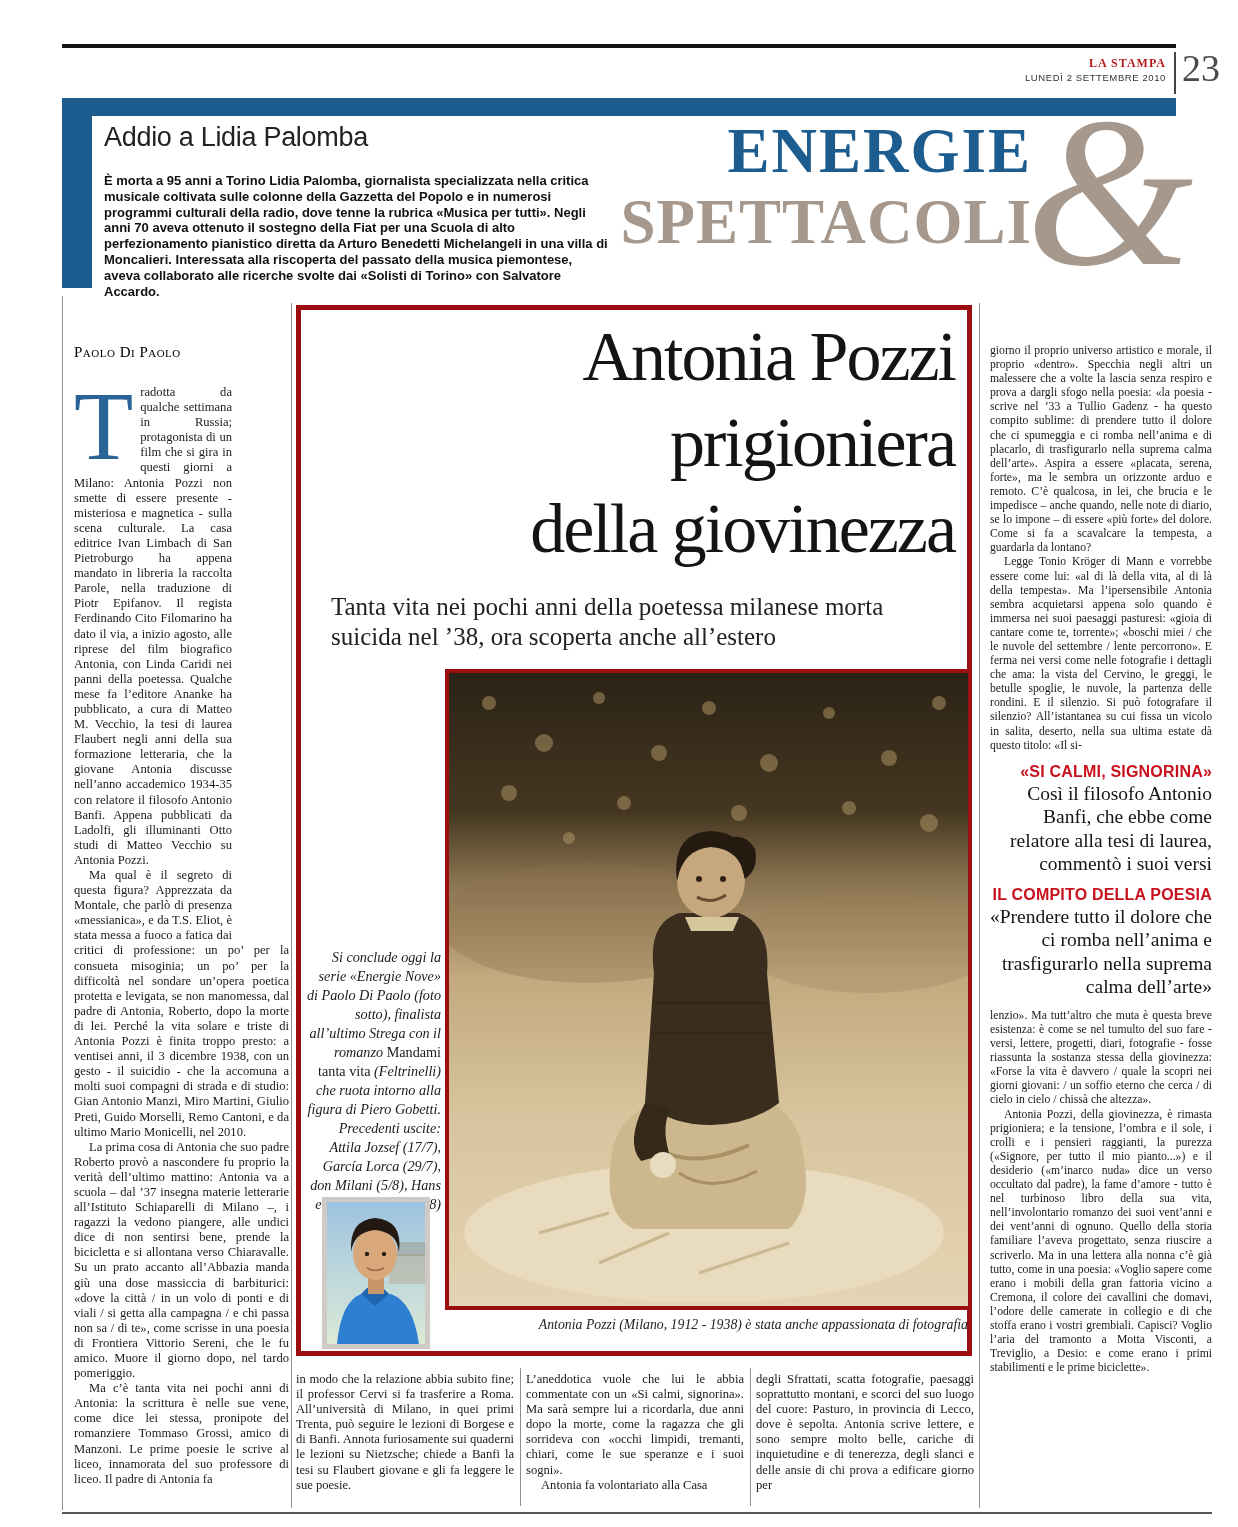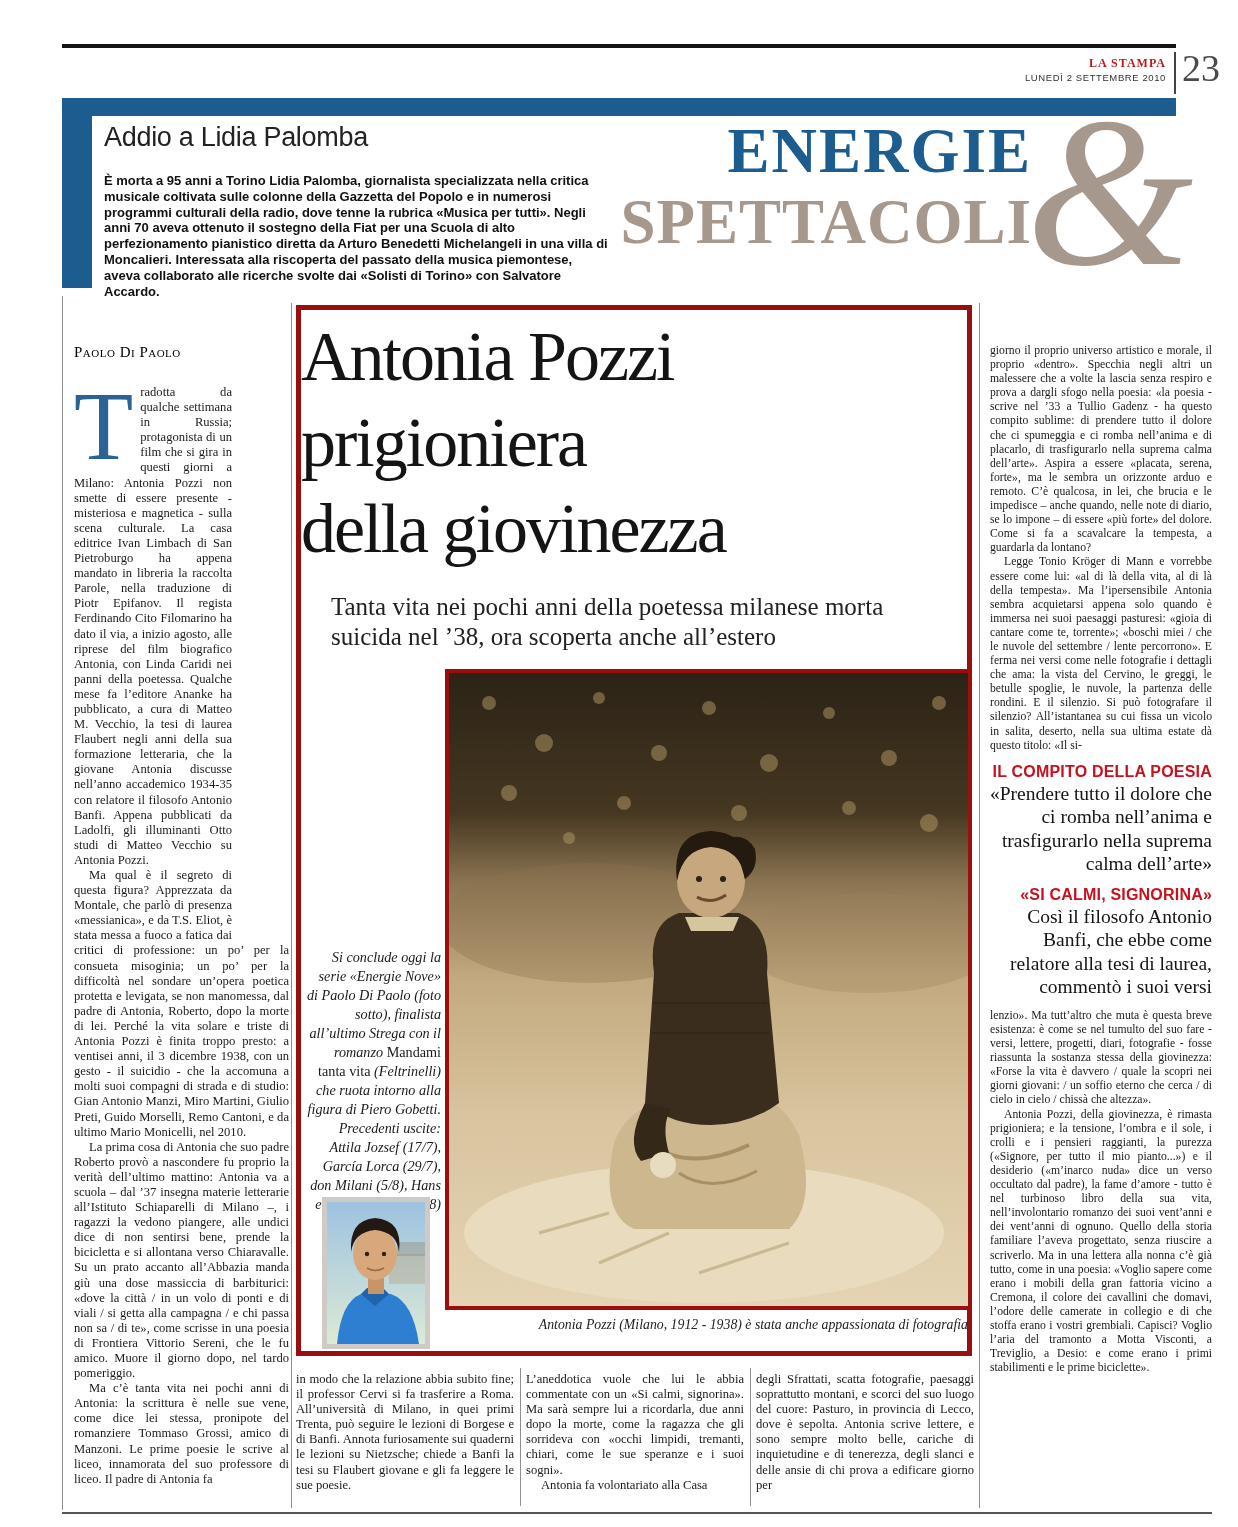--- a/index.html
+++ b/index.html
@@ -48,21 +48,21 @@
   .right-col p{margin:0;}
   .indent{text-indent:14px;}
 
   
   .pq{margin:12px 0 10px 0;text-align:right;}
   .pq-kicker{font-family:"Liberation Sans",sans-serif;font-weight:bold;font-size:16px;color:#c8111d;letter-spacing:.2px;}
   .pq-text{font-size:19.5px;line-height:23.5px;color:#141414;margin-top:3px;}
 
   
   .red-box{left:296px;top:305px;width:676px;height:1051px;border:5px solid #9b0e10;box-sizing:border-box;background:#fff;}
-  .headline{position:absolute;top:4px;left:0;right:12px;text-align:left;
+  .headline{position:absolute;top:4px;left:0;right:12px;text-align:right;
             font-size:70px;line-height:86px;letter-spacing:-2px;color:#141414;}
   .subhead{position:absolute;top:282px;left:30px;right:30px;text-align:left;font-size:25px;line-height:30px;color:#222;}
   .main-photo{position:absolute;left:144px;top:359px;width:527px;height:641px;
               border:4px solid #9b0e10;box-sizing:border-box;overflow:hidden;}
   .main-photo svg{display:block;width:519px;height:633px;}
   .series-note{position:absolute;left:6px;top:638px;width:134px;text-align:right;
                font-style:italic;font-size:14.2px;line-height:19px;color:#1a1a1a;}
   .series-note .book{font-style:normal;}
   .dipaolo{position:absolute;left:21px;top:887px;width:108px;height:152px;
            border:5px solid #cfcac5;box-sizing:border-box;overflow:hidden;background:#bcd6ea;}
@@ -226,25 +226,25 @@
     <p>Antonia fa volontariato alla Casa</p>
   </div>
   <div class="abs bcol bc3">
     <p>degli Sfrattati, scatta fotografie, paesaggi soprattutto montani, e scorci del suo luogo del cuore: Pasturo, in provincia di Lecco, dove è sepolta. Antonia scrive lettere, e sono sempre molto belle, cariche di inquietudine e di tenerezza, degli slanci e delle ansie di chi prova a edificare giorno per</p>
   </div>
 
   <div class="abs right-col">
     <p>giorno il proprio universo artistico e morale, il proprio «dentro». Specchia negli altri un malessere che a volte la lascia senza respiro e prova a dargli sfogo nella poesia: «la poesia - scrive nel ’33 a Tullio Gadenz - ha questo compito sublime: di prendere tutto il dolore che ci spumeggia e ci romba nell’anima e di placarlo, di trasfigurarlo nella suprema calma dell’arte». Aspira a essere «placata, serena, forte», ma le sembra un orizzonte arduo e remoto. C’è qualcosa, in lei, che brucia e le impedisce – anche quando, nelle note di diario, se lo impone – di essere «più forte» del dolore. Come si fa a scavalcare la tempesta, a guardarla da lontano?</p>
     <p class="indent">Legge Tonio Kröger di Mann e vorrebbe essere come lui: «al di là della vita, al di là della tempesta». Ma l’ipersensibile Antonia sembra acquietarsi appena solo quando è immersa nei suoi paesaggi pasturesi: «gioia di cantare come te, torrente»; «boschi miei / che le nuvole del settembre / lente percorrono». E ferma nei versi come nelle fotografie i dettagli che ama: la vista del Cervino, le greggi, le betulle spoglie, le nuvole, la partenza delle rondini. E il silenzio. Si può fotografare il silenzio? All’istantanea su cui fissa un vicolo in salita, deserto, nella sua ultima estate dà questo titolo: «Il si-</p>
     <div class="pq">
+      <div class="pq-kicker">«SI CALMI, SIGNORINA»</div>
+      <div class="pq-text">Così il filosofo Antonio Banfi, che ebbe come relatore alla tesi di laurea, commentò i suoi versi</div>
+    </div>
+    <div class="pq">
       <div class="pq-kicker">IL COMPITO DELLA POESIA</div>
       <div class="pq-text">«Prendere tutto il dolore che ci romba nell’anima e trasfigurarlo nella suprema calma dell’arte»</div>
     </div>
-    <div class="pq">
-      <div class="pq-kicker">«SI CALMI, SIGNORINA»</div>
-      <div class="pq-text">Così il filosofo Antonio Banfi, che ebbe come relatore alla tesi di laurea, commentò i suoi versi</div>
-    </div>
     <p>lenzio». Ma tutt’altro che muta è questa breve esistenza: è come se nel tumulto del suo fare - versi, lettere, progetti, diari, fotografie - fosse riassunta la sostanza stessa della giovinezza: «Forse la vita è davvero / quale la scopri nei giorni giovani: / un soffio eterno che cerca / di cielo in cielo / chissà che altezza».</p>
     <p class="indent">Antonia Pozzi, della giovinezza, è rimasta prigioniera; e la tensione, l’ombra e il sole, i crolli e i pensieri raggianti, la purezza («Signore, per tutto il mio pianto...») e il desiderio («m’inarco nuda» dice un verso occultato dal padre), la fame d’amore - tutto è nel turbinoso libro della sua vita, nell’involontario romanzo dei suoi vent’anni e dei vent’anni di ognuno. Quello della storia familiare l’aveva progettato, senza riuscire a scriverlo. Ma in una lettera alla nonna c’è già tutto, come in una poesia: «Voglio sapere come erano i mobili della gran fattoria vicino a Cremona, il colore dei cavallini che domavi, l’odore delle camerate in collegio e di che stoffa erano i vostri grembiali. Capisci? Voglio l’aria del tramonto a Motta Visconti, a Treviglio, a Desio: e come erano i primi stabilimenti e le prime biciclette».</p>
   </div>
 
   <div class="abs bottom-rule"></div>
 </div>
 
 </body></html>

